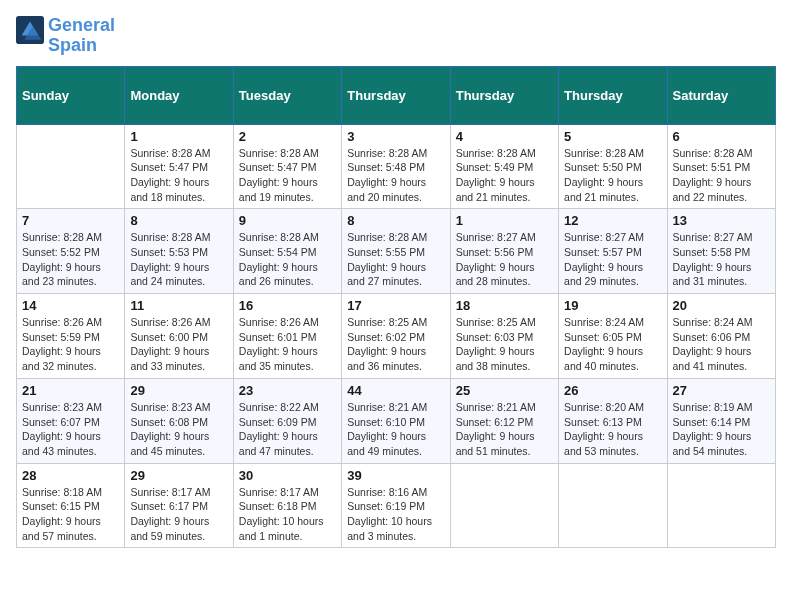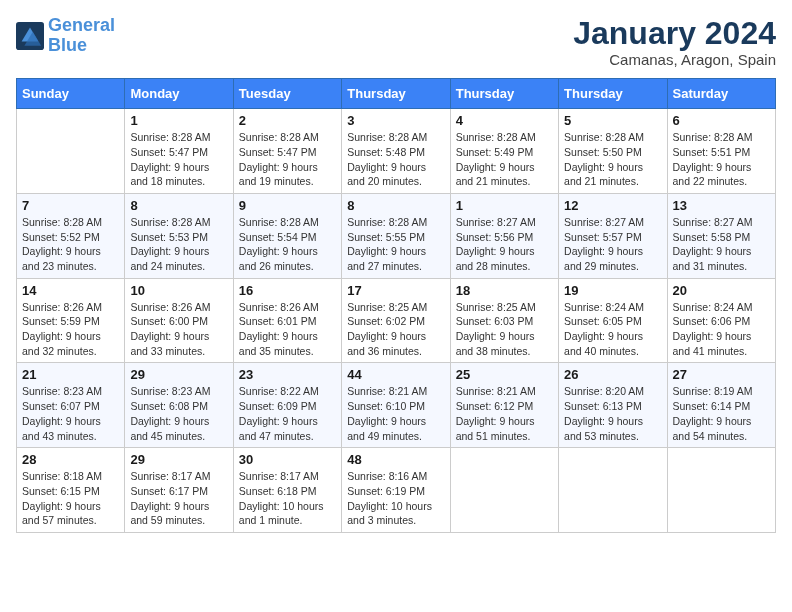--- a/index.html
+++ b/index.html
@@ -11,21 +11,20 @@
       padding: 16px;
     }
     .header {
       display: flex;
       justify-content: space-between;
       align-items: flex-start;
       margin-bottom: 10px;
     }
     .logo {
       display: flex;
-      align-items: center;
       gap: 4px;
     }
     .logo-text {
       font-size: 18px;
       font-weight: bold;
       color: #1a3a5c;
       line-height: 1.1;
     }
     .logo-text span {
       color: #4a90d9;
@@ -46,23 +45,23 @@
     .location-title {
       font-size: 15px;
       color: #444;
     }
     table {
       width: 100%;
       border-collapse: collapse;
       font-size: 11px;
     }
     thead tr th {
-      background-color: #3b82f6;
+      background-color: #0f766e;
       color: #fff;
-      padding: 7px 5px;
+      padding: 21px 5px;
       text-align: left;
       font-size: 13px;
       font-weight: bold;
       border: 1px solid #2e6db4;
     }
     tbody tr td {
       border: 1px solid #ccc;
       vertical-align: top;
       padding: 4px 5px;
       width: calc(100% / 7);
@@ -97,27 +96,23 @@
 <div class="header">
   <div class="logo">
     <svg class="logo-icon" viewBox="0 0 40 40">
       <rect x="0" y="0" width="40" height="40" rx="4" fill="#1a3a5c"></rect>
       <polygon points="20,8 32,28 8,28" fill="#4a90d9"></polygon>
       <polygon points="24,14 36,34 12,34" fill="#2e6db4" opacity="0.7"></polygon>
     </svg>
     <div>
       <div class="logo-text">
         <span>General</span><br>
-        <span style="color:#4a90d9">Blue</span>
+        <span style="color:#4a90d9">Spain</span>
       </div>
     </div>
-  </div>
-  <div class="title-block">
-    <div class="month-title">January 2024</div>
-    <div class="location-title">Camanas, Aragon, Spain</div>
   </div>
 </div>
 
 <table>
   <thead>
     <tr>
     <th>Sunday</th>
         <th>Monday</th>
         <th>Tuesday</th>
         <th>Thursday</th>
@@ -183,21 +178,21 @@
           <span class="day-num">13</span>
           <div class="day-info">Sunrise: 8:27 AM<br>Sunset: 5:58 PM<br>Daylight: 9 hours<br>and 31 minutes.</div>
         </td>
       </tr>
       <tr>
         <td>
           <span class="day-num">14</span>
           <div class="day-info">Sunrise: 8:26 AM<br>Sunset: 5:59 PM<br>Daylight: 9 hours<br>and 32 minutes.</div>
         </td>
         <td>
-          <span class="day-num">10</span>
+          <span class="day-num">11</span>
           <div class="day-info">Sunrise: 8:26 AM<br>Sunset: 6:00 PM<br>Daylight: 9 hours<br>and 33 minutes.</div>
         </td>
         <td>
           <span class="day-num">16</span>
           <div class="day-info">Sunrise: 8:26 AM<br>Sunset: 6:01 PM<br>Daylight: 9 hours<br>and 35 minutes.</div>
         </td>
         <td>
           <span class="day-num">17</span>
           <div class="day-info">Sunrise: 8:25 AM<br>Sunset: 6:02 PM<br>Daylight: 9 hours<br>and 36 minutes.</div>
         </td>
@@ -251,21 +246,21 @@
         </td>
         <td>
           <span class="day-num">29</span>
           <div class="day-info">Sunrise: 8:17 AM<br>Sunset: 6:17 PM<br>Daylight: 9 hours<br>and 59 minutes.</div>
         </td>
         <td>
           <span class="day-num">30</span>
           <div class="day-info">Sunrise: 8:17 AM<br>Sunset: 6:18 PM<br>Daylight: 10 hours<br>and 1 minute.</div>
         </td>
         <td>
-          <span class="day-num">48</span>
+          <span class="day-num">39</span>
           <div class="day-info">Sunrise: 8:16 AM<br>Sunset: 6:19 PM<br>Daylight: 10 hours<br>and 3 minutes.</div>
         </td>
         <td class="empty-cell"></td>
         <td class="empty-cell"></td>
         <td class="empty-cell"></td>
       </tr>
     </tbody>
 </table>
 
 </body></html>

